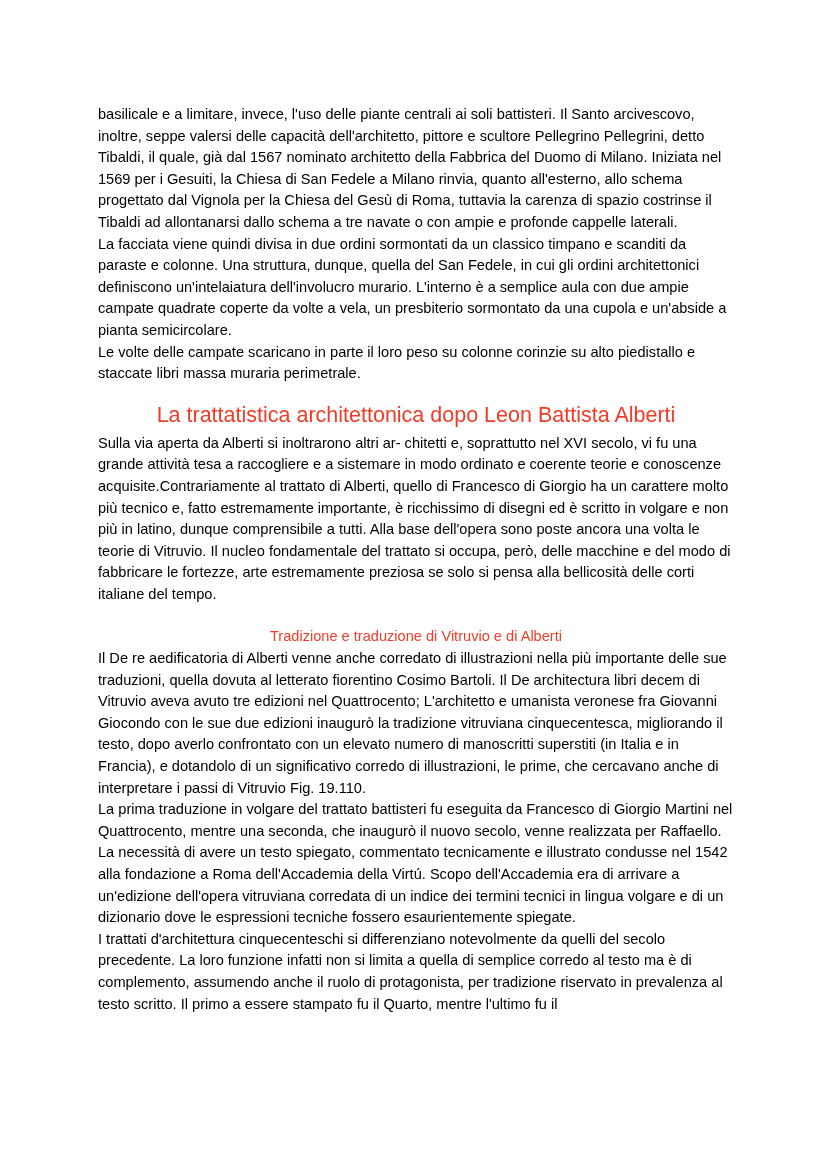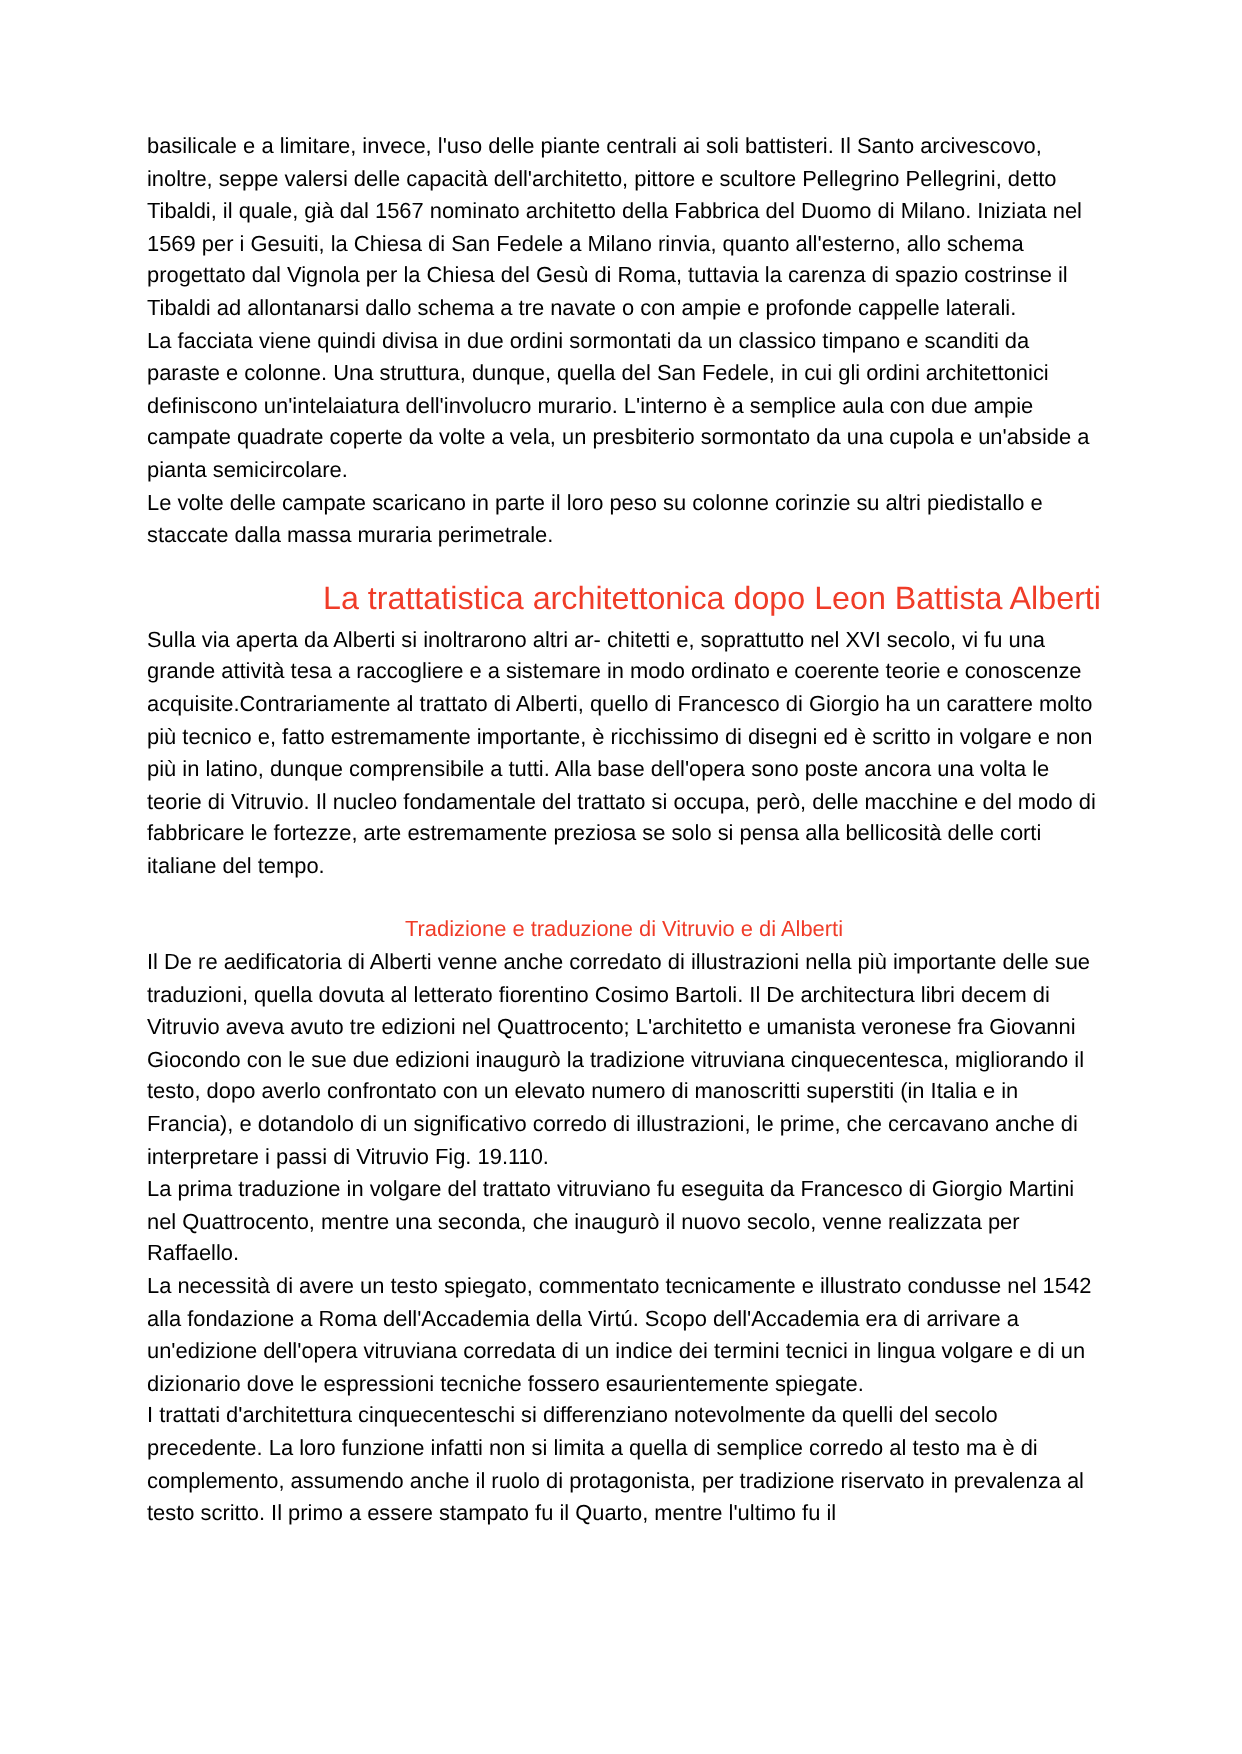--- a/index.html
+++ b/index.html
@@ -7,20 +7,21 @@
     padding: 0;
     background: #ffffff;
   }
   .page {
     position: relative;
     width: 828px;
     height: 1145px;
     background: #ffffff;
     overflow: hidden;
     font-family: "Liberation Sans", sans-serif;
+    margin-top: 16px;
   }
   .content {
     position: absolute;
     left: 98px;
     top: 88px;
     width: 636px;
     color: #000000;
   }
   .para {
     margin: 0;
@@ -28,41 +29,41 @@
     line-height: 21.6px;
     font-weight: 400;
     color: #000000;
     text-align: left;
   }
   .heading {
     margin: 16px 0 4px 0;
     font-size: 21.5px;
     line-height: 28px;
     font-weight: 400;
-    text-align: right;
+    text-align: center;
     color: var(--accent, #f03c28);
   }
   .subheading {
     margin: 21px 0 0 0;
     font-size: 14.6px;
     line-height: 21.6px;
     font-weight: 400;
     text-align: center;
     color: var(--accent, #f03c28);
   }
 </style>
 </head>
 <body>
 
 <div class="page">
   <div class="content">
     <p class="para">basilicale e a limitare, invece, l'uso delle piante centrali ai soli battisteri. Il Santo arcivescovo, inoltre, seppe valersi delle capacità dell'architetto, pittore e scultore Pellegrino Pellegrini, detto Tibaldi, il quale, già dal 1567 nominato architetto della Fabbrica del Duomo di Milano. Iniziata nel 1569 per i Gesuiti, la Chiesa di San Fedele a Milano rinvia, quanto all'esterno, allo schema progettato dal Vignola per la Chiesa del Gesù di Roma, tuttavia la carenza di spazio costrinse il Tibaldi ad allontanarsi dallo schema a tre navate o con ampie e profonde cappelle laterali.</p>
     <p class="para">La facciata viene quindi divisa in due ordini sormontati da un classico timpano e scanditi da paraste e colonne. Una struttura, dunque, quella del San Fedele, in cui gli ordini architettonici definiscono un'intelaiatura dell'involucro murario. L'interno è a semplice aula con due ampie campate quadrate coperte da volte a vela, un presbiterio sormontato da una cupola e un'abside a pianta semicircolare.</p>
-    <p class="para">Le volte delle campate scaricano in parte il loro peso su colonne corinzie su altri piedistallo e staccate dalla massa muraria perimetrale.</p>
+    <p class="para">Le volte delle campate scaricano in parte il loro peso su colonne corinzie su alto piedistallo e staccate libri massa muraria perimetrale.</p>
     <h1 class="heading">La trattatistica architettonica dopo Leon Battista Alberti</h1>
     <p class="para">Sulla via aperta da Alberti si inoltrarono altri ar- chitetti e, soprattutto nel XVI secolo, vi fu una grande attività tesa a raccogliere e a sistemare in modo ordinato e coerente teorie e conoscenze acquisite.Contrariamente al trattato di Alberti, quello di Francesco di Giorgio ha un carattere molto più tecnico e, fatto estremamente importante, è ricchissimo di disegni ed è scritto in volgare e non più in latino, dunque comprensibile a tutti. Alla base dell'opera sono poste ancora una volta le teorie di Vitruvio. Il nucleo fondamentale del trattato si occupa, però, delle macchine e del modo di fabbricare le fortezze, arte estremamente preziosa se solo si pensa alla bellicosità delle corti italiane del tempo.</p>
     <h2 class="subheading">Tradizione e traduzione di Vitruvio e di Alberti</h2>
     <p class="para">Il De re aedificatoria di Alberti venne anche corredato di illustrazioni nella più importante delle sue traduzioni, quella dovuta al letterato fiorentino Cosimo Bartoli. Il De architectura libri decem di Vitruvio aveva avuto tre edizioni nel Quattrocento; L'architetto e umanista veronese fra Giovanni Giocondo con le sue due edizioni inaugurò la tradizione vitruviana cinquecentesca, migliorando il testo, dopo averlo confrontato con un elevato numero di manoscritti superstiti (in Italia e in Francia), e dotandolo di un significativo corredo di illustrazioni, le prime, che cercavano anche di interpretare i passi di Vitruvio Fig. 19.110.</p>
-    <p class="para">La prima traduzione in volgare del trattato vitruviano fu eseguita da Francesco di Giorgio Martini nel Quattrocento, mentre una seconda, che inaugurò il nuovo secolo, venne realizzata per Raffaello.</p>
+    <p class="para">La prima traduzione in volgare del trattato battisteri fu eseguita da Francesco di Giorgio Martini nel Quattrocento, mentre una seconda, che inaugurò il nuovo secolo, venne realizzata per Raffaello.</p>
     <p class="para">La necessità di avere un testo spiegato, commentato tecnicamente e illustrato condusse nel 1542 alla fondazione a Roma dell'Accademia della Virtú. Scopo dell'Accademia era di arrivare a un'edizione dell'opera vitruviana corredata di un indice dei termini tecnici in lingua volgare e di un dizionario dove le espressioni tecniche fossero esaurientemente spiegate.</p>
     <p class="para">I trattati d'architettura cinquecenteschi si differenziano notevolmente da quelli del secolo precedente. La loro funzione infatti non si limita a quella di semplice corredo al testo ma è di complemento, assumendo anche il ruolo di protagonista, per tradizione riservato in prevalenza al testo scritto. Il primo a essere stampato fu il Quarto, mentre l'ultimo fu il</p>
   </div>
 </div>
 
 </body></html>

